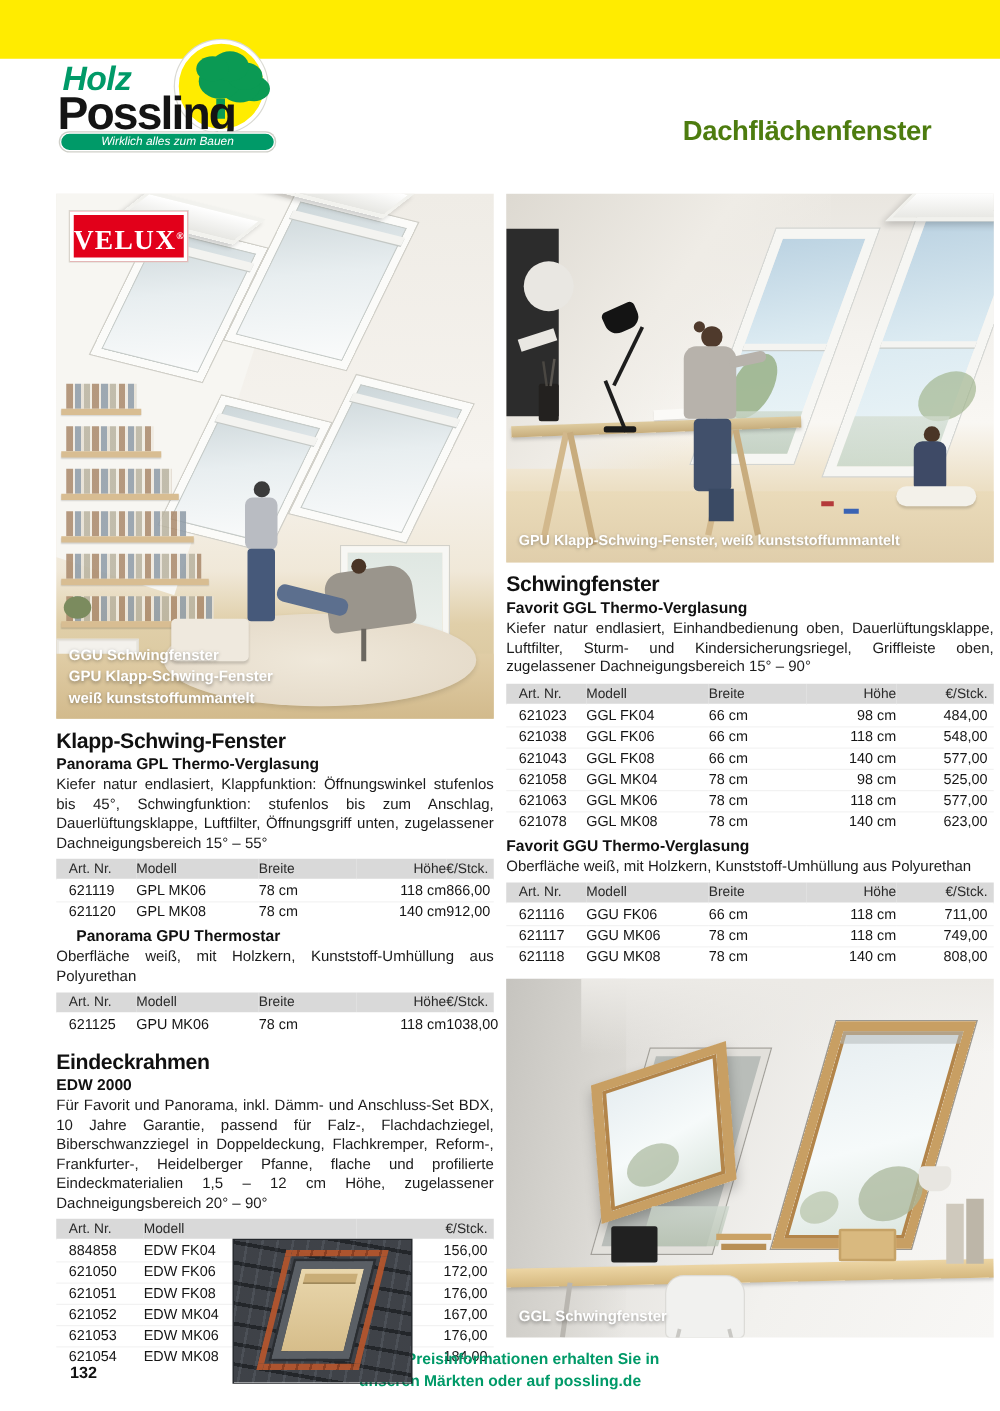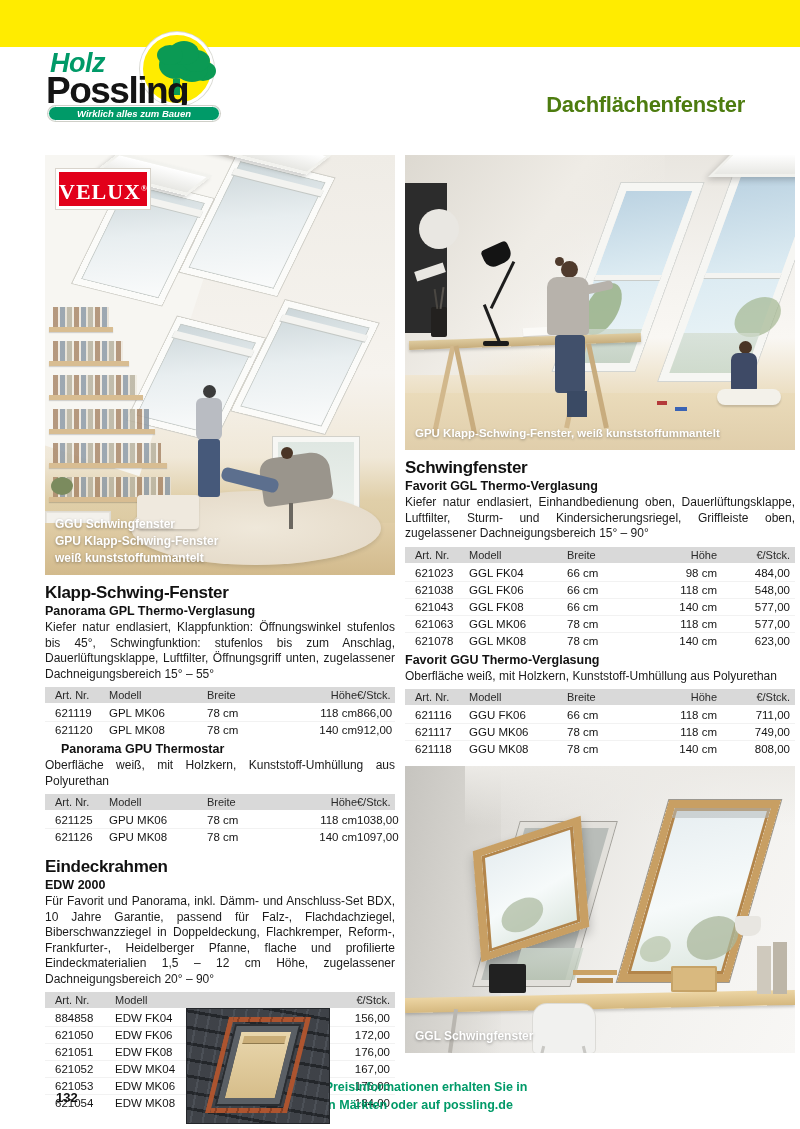--- a/index.html
+++ b/index.html
@@ -20,21 +20,21 @@
     background:#0b9a54;
     box-shadow:14px -2px 0 2px #0b9a54, 26px 6px 0 1px #0b9a54, 6px 10px 0 4px #0b9a54,
                22px 14px 0 3px #0b9a54, 33px 16px 0 0 #0b9a54; }
   .tree-trunk { position:absolute; left:30px; top:44px; width:7px; height:16px; background:#0b9a54; }
   .logo-holz { position:absolute; left:6px; top:18px; font-size:27px; font-weight:bold; font-style:italic;
     color:#009a68; letter-spacing:-0.5px; z-index:2; }
   .logo-possling { position:absolute; left:2px; top:40px; font-size:37px; font-weight:bold; color:#141414;
     letter-spacing:-1.5px; z-index:2; }
   .logo-pill { position:absolute; left:4px; top:76px; width:172px; height:15px; background:#009a68;
     border:1px solid #fff; border-radius:8px; box-shadow:0 0 0 1px #cfcfc8; z-index:2;
-    color:#fff; font-size:9.5px; font-weight:bold; font-style:italic; text-align:center; line-height:13px; }
+    color:#fff; font-size:9.5px; font-weight:normal; font-style:italic; text-align:center; line-height:13px; }
   .page-title { position:absolute; right:55px; top:92px; font-size:22px; font-weight:bold;
     color:#4d7c0f; letter-spacing:-0.3px; }
 
   
   .col-left  { position:absolute; left:45px;  top:155px; width:350px; }
   .col-right { position:absolute; left:405px; top:155px; width:390px; }
 
   h2.sec { font-size:17px; font-weight:bold; letter-spacing:-0.3px; color:#111; margin:8px 0 2px; line-height:19px; }
   h3.sub { font-size:12.5px; font-weight:bold; color:#111; margin:1px 0 2px; line-height:14px; }
   p.desc { font-size:12px; line-height:15.5px; text-align:justify; color:#1b1b1b; margin:0 0 5px; }
@@ -236,27 +236,20 @@
         </tr>
       </thead>
       <tbody>
         <tr>
           <td>621125</td>
           <td>GPU MK06</td>
           <td>78 cm</td>
           <td>118 cm</td>
           <td>1038,00</td>
         </tr>
-        <tr>
-          <td>621126</td>
-          <td>GPU MK08</td>
-          <td>78 cm</td>
-          <td>140 cm</td>
-          <td>1097,00</td>
-        </tr>
       </tbody>
   </table>
 
   <h2 class="sec" style="margin-top:12px;">Eindeckrahmen</h2>
   <h3 class="sub">EDW 2000</h3>
   <p class="desc">Für Favorit und Panorama, inkl. Dämm- und Anschluss-Set BDX, 10 Jahre Garantie, passend für Falz-, Flachdachziegel, Biberschwanzziegel in Doppeldeckung, Flachkremper, Reform-, Frankfurter-, Heidelberger Pfanne, flache und profilierte Eindeckmaterialien 1,5 – 12 cm Höhe, zugelassener Dachneigungsbereich 20° – 90°</p>
   <div class="edw-wrap">
     <table class="t3">
       <thead>
           <tr>
@@ -399,20 +392,27 @@
           <td>66 cm</td>
           <td>118 cm</td>
           <td>548,00</td>
         </tr>
         <tr>
           <td>621043</td>
           <td>GGL FK08</td>
           <td>66 cm</td>
           <td>140 cm</td>
           <td>577,00</td>
+        </tr>
+        <tr>
+          <td>621058</td>
+          <td>GGL MK04</td>
+          <td>78 cm</td>
+          <td>98 cm</td>
+          <td>525,00</td>
         </tr>
         <tr>
           <td>621063</td>
           <td>GGL MK06</td>
           <td>78 cm</td>
           <td>118 cm</td>
           <td>577,00</td>
         </tr>
         <tr>
           <td>621078</td>

